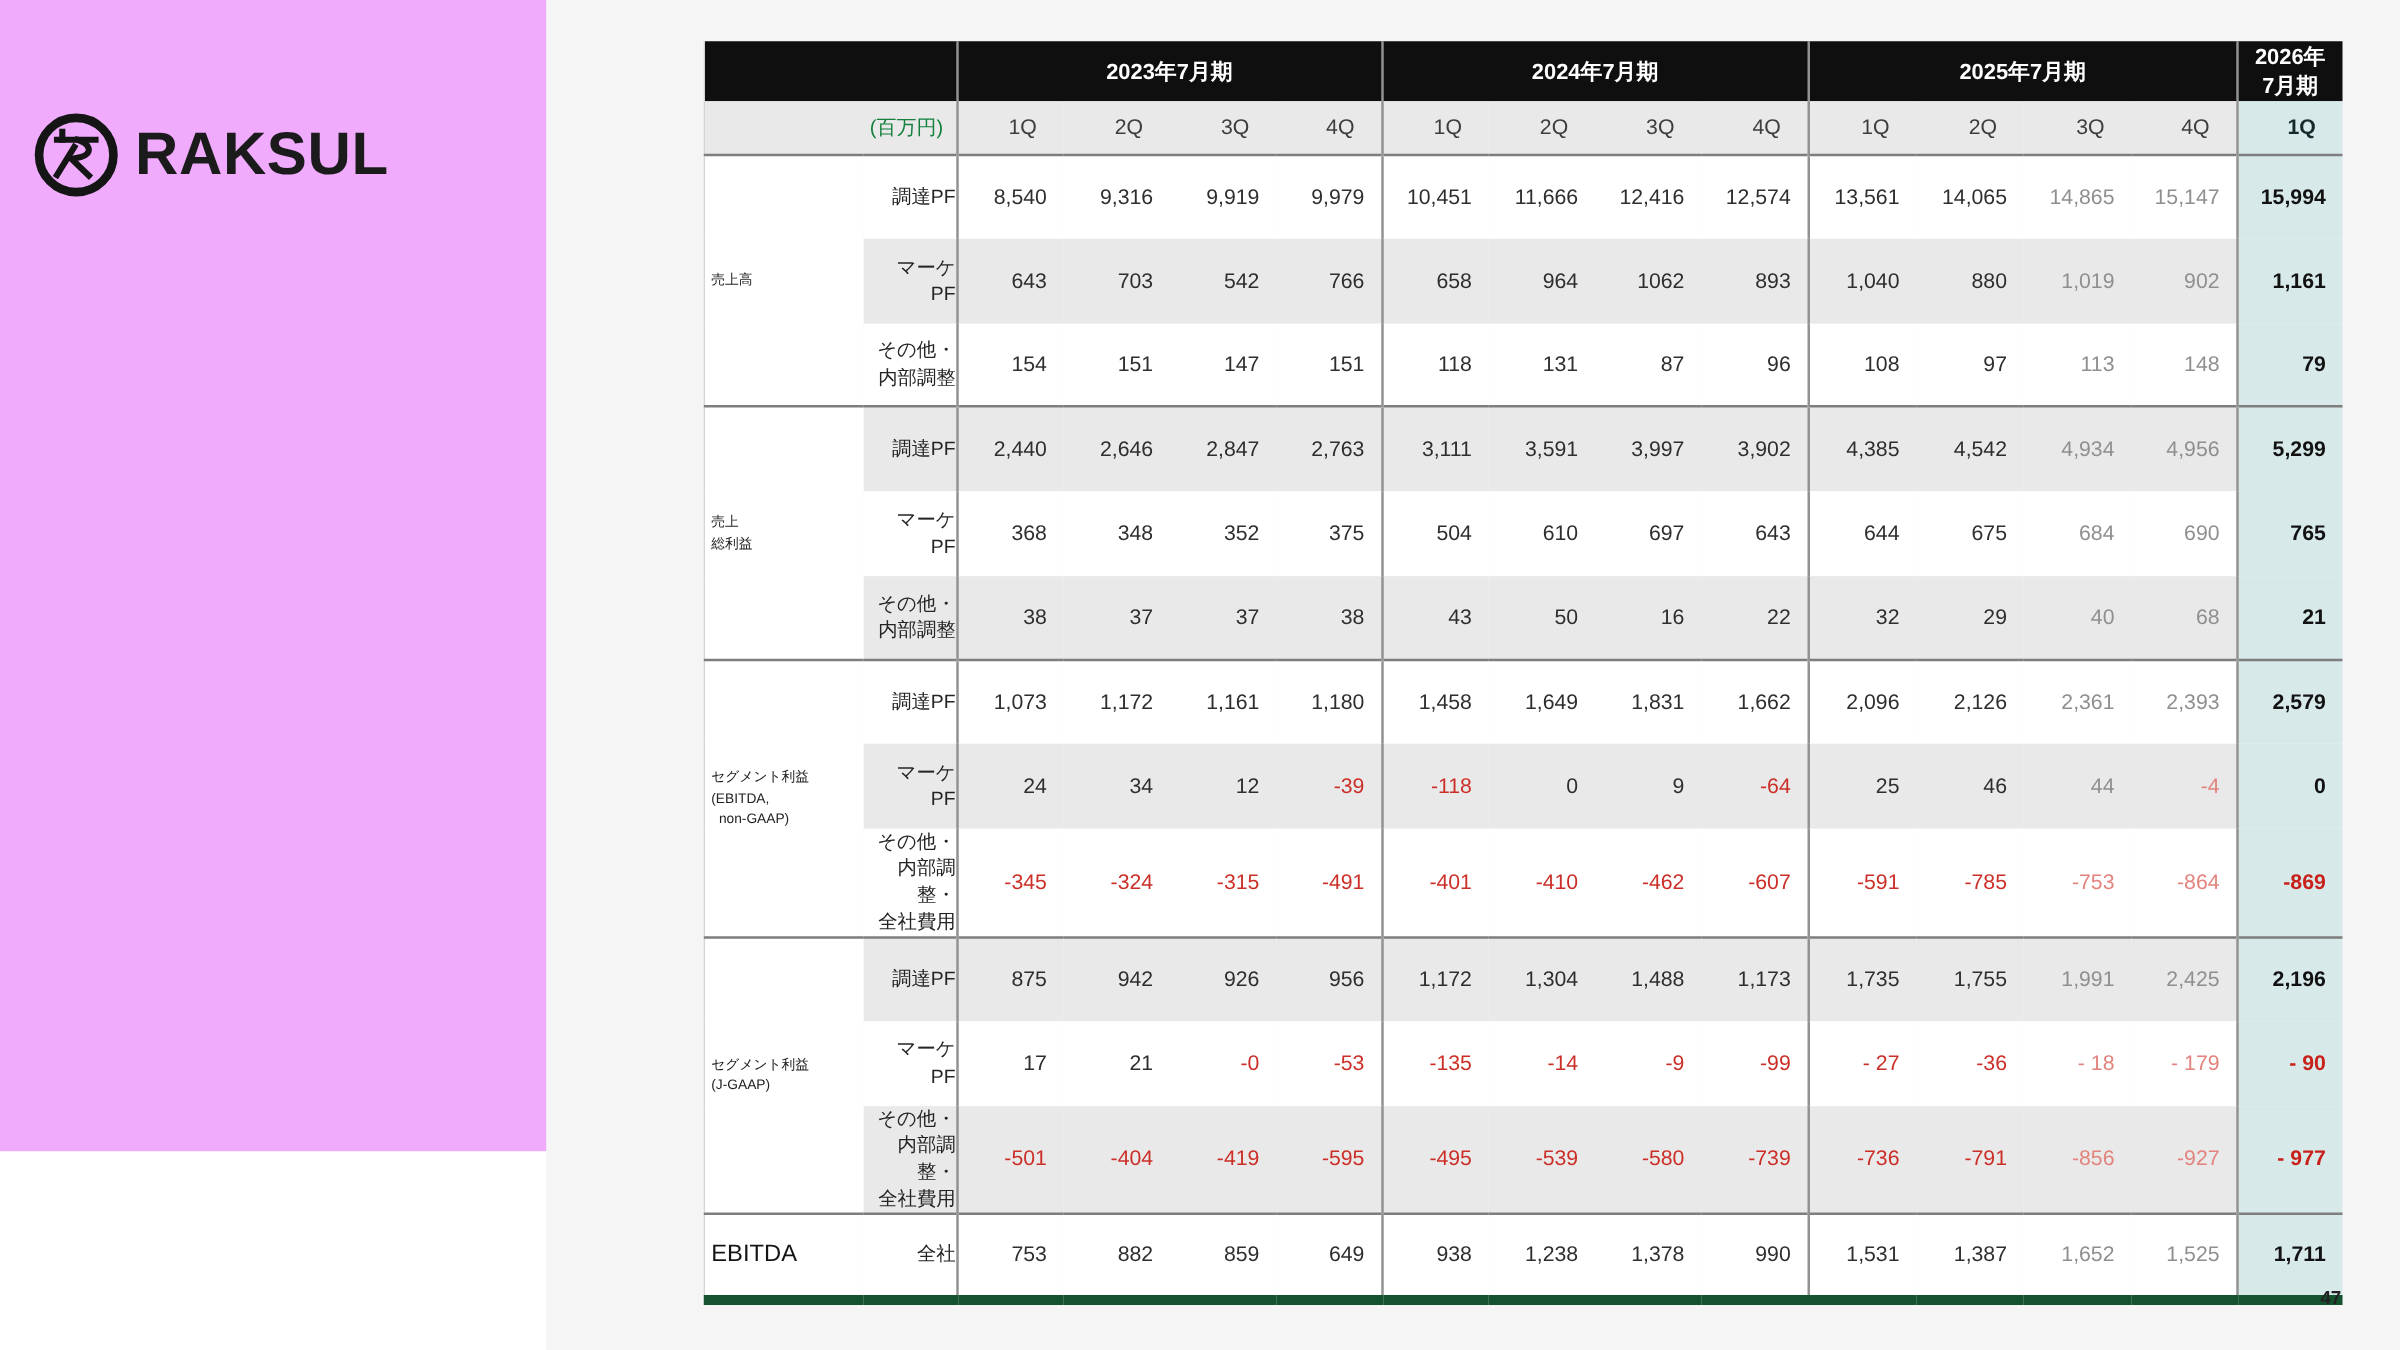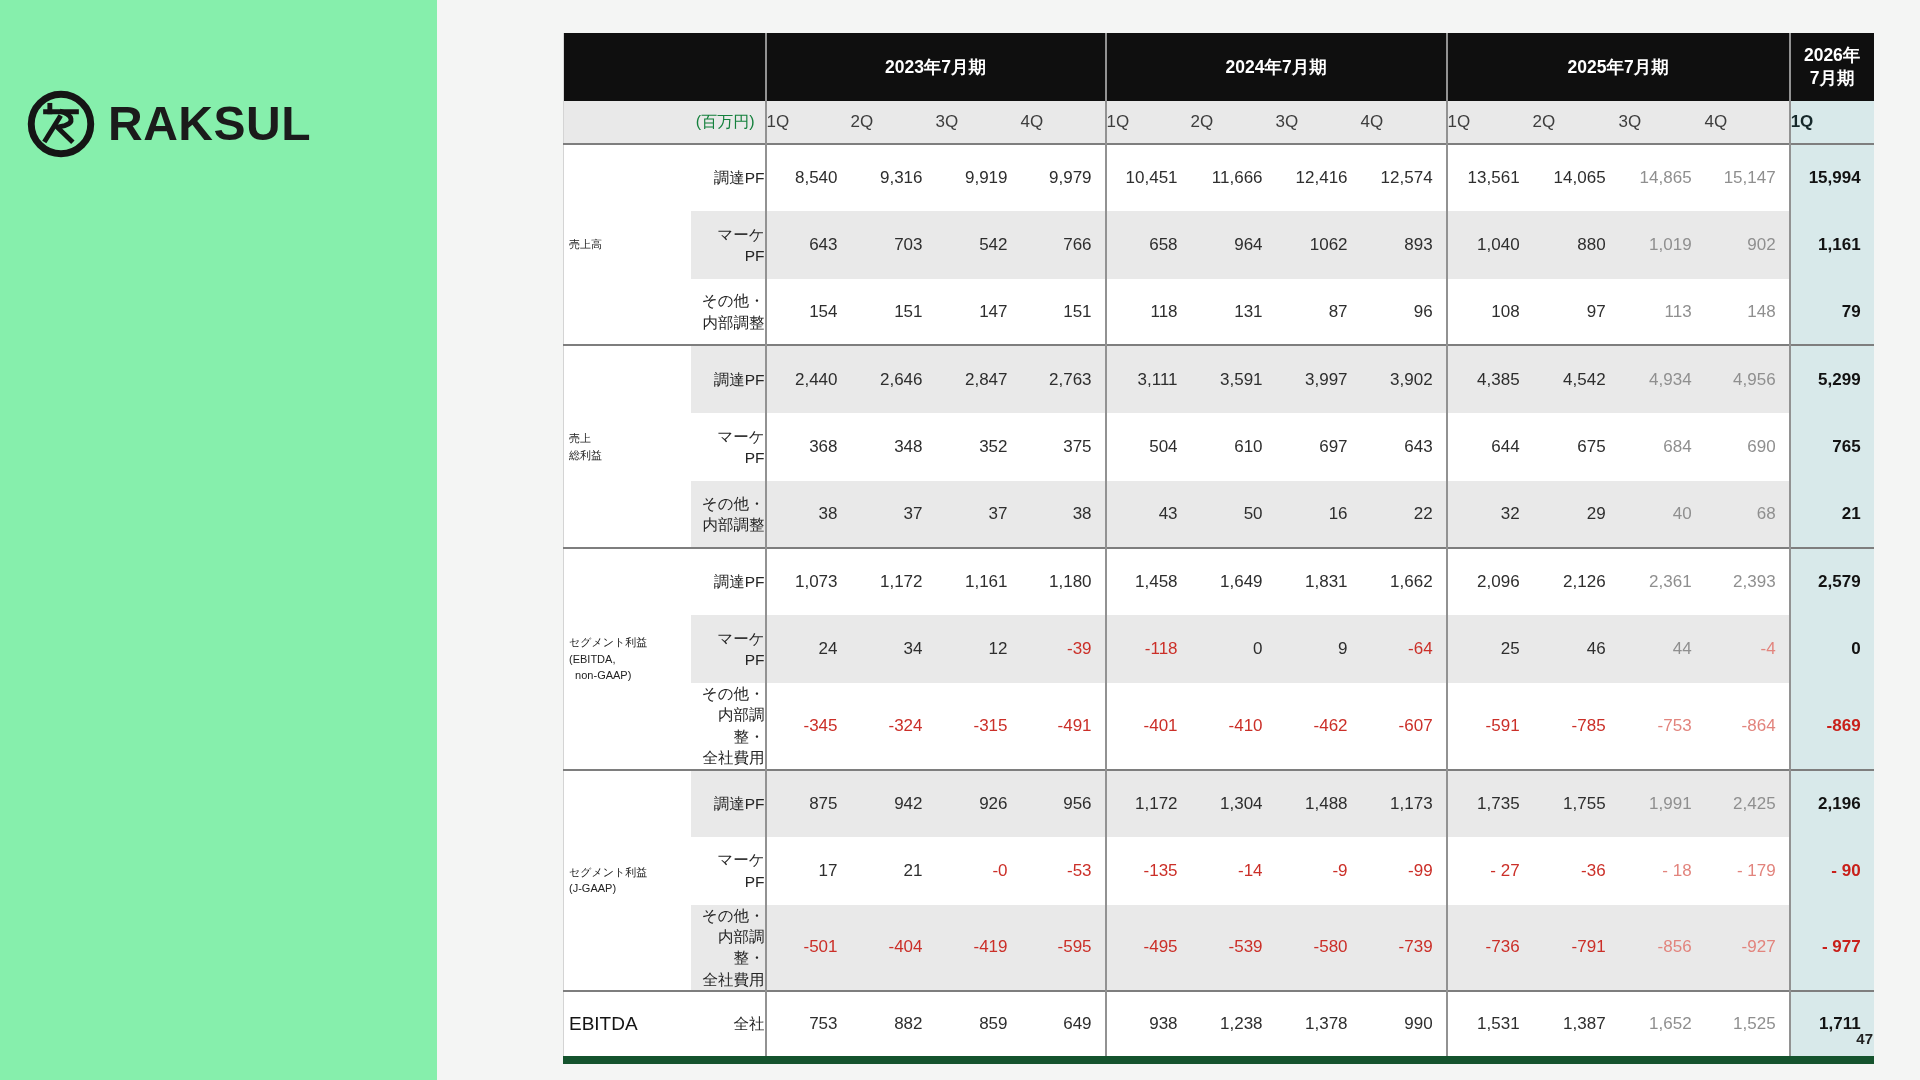--- a/index.html
+++ b/index.html
@@ -2,34 +2,34 @@
 <html><head>
 <meta charset="utf-8">
 <style>
   html,body{margin:0;padding:0;}
   body{
     width:1920px;height:1080px;position:relative;background:#ffffff;
     font-family:"Liberation Sans","DejaVu Sans",sans-serif;
     -webkit-font-smoothing:antialiased;overflow:hidden;
   }
   .content-area{position:absolute;left:437px;top:0;width:1483px;height:1080px;background:#f4f5f4;}
-  .left-panel{position:absolute;left:0;top:0;width:437px;height:1080px;background:#86efac;}
+  .left-panel{position:absolute;left:0;top:0;width:437px;height:921px;background:#f0abfc;}
   .logo-row{position:absolute;left:27px;top:90px;display:flex;align-items:center;gap:13px;}
   .logo-mark{width:68px;height:68px;display:block;}
   .wordmark{font-size:48px;font-weight:800;color:#1b1b1b;letter-spacing:.5px;line-height:1;}
   .slide-title{position:absolute;left:38px;top:203px;margin:0;font-size:30px;font-weight:700;color:#2b2b2b;letter-spacing:3px;}
 
   table.fin{position:absolute;left:563px;top:33px;width:1310px;border-collapse:collapse;table-layout:fixed;border-left:1px solid #d4d4d4;}
   th,td{padding:0;font-weight:400;box-sizing:border-box;}
-  thead tr.r1{height:68px;}
+  thead tr.r1{height:48px;}
   thead tr.r2{height:43px;}
   .h-blank,.h-year{background:#0f0f0f;}
   .h-year{color:#ffffff;font-weight:700;font-size:17.5px;line-height:1.3;text-align:center;white-space:pre-line;}
   .h-unit{background:#e9e9e9;text-align:right;padding-right:10px;font-size:16px;color:#15803d;}
-  .h-q{background:#e9e9e9;text-align:left;padding-right:21px;font-size:17px;color:#3d3d3d;}
+  .h-q{background:#e9e9e9;text-align:right;padding-right:21px;font-size:17px;color:#3d3d3d;}
   .h-q.teal{background:#d8e9ea;font-weight:700;color:#16292b;}
 
   .group-label{background:#ffffff;font-size:11px;color:#222222;text-align:left;padding-left:5px;vertical-align:middle;white-space:pre-line;line-height:1.5;}
   .group-label.single{font-size:19px;color:#141414;}
   .sub-label{background:#ffffff;font-size:15.5px;color:#242424;text-align:right;padding-left:7px;vertical-align:middle;white-space:pre-line;line-height:1.38;}
   .val{background:#ffffff;font-size:17px;color:#2e2e2e;text-align:right;padding-right:13px;vertical-align:middle;}
 
   .sub-label.stripe,.val.stripe{background:#e9e9e9;}
   .val.faded{color:#8f8f8f;}
   .val.neg{color:#cb2f28;}

